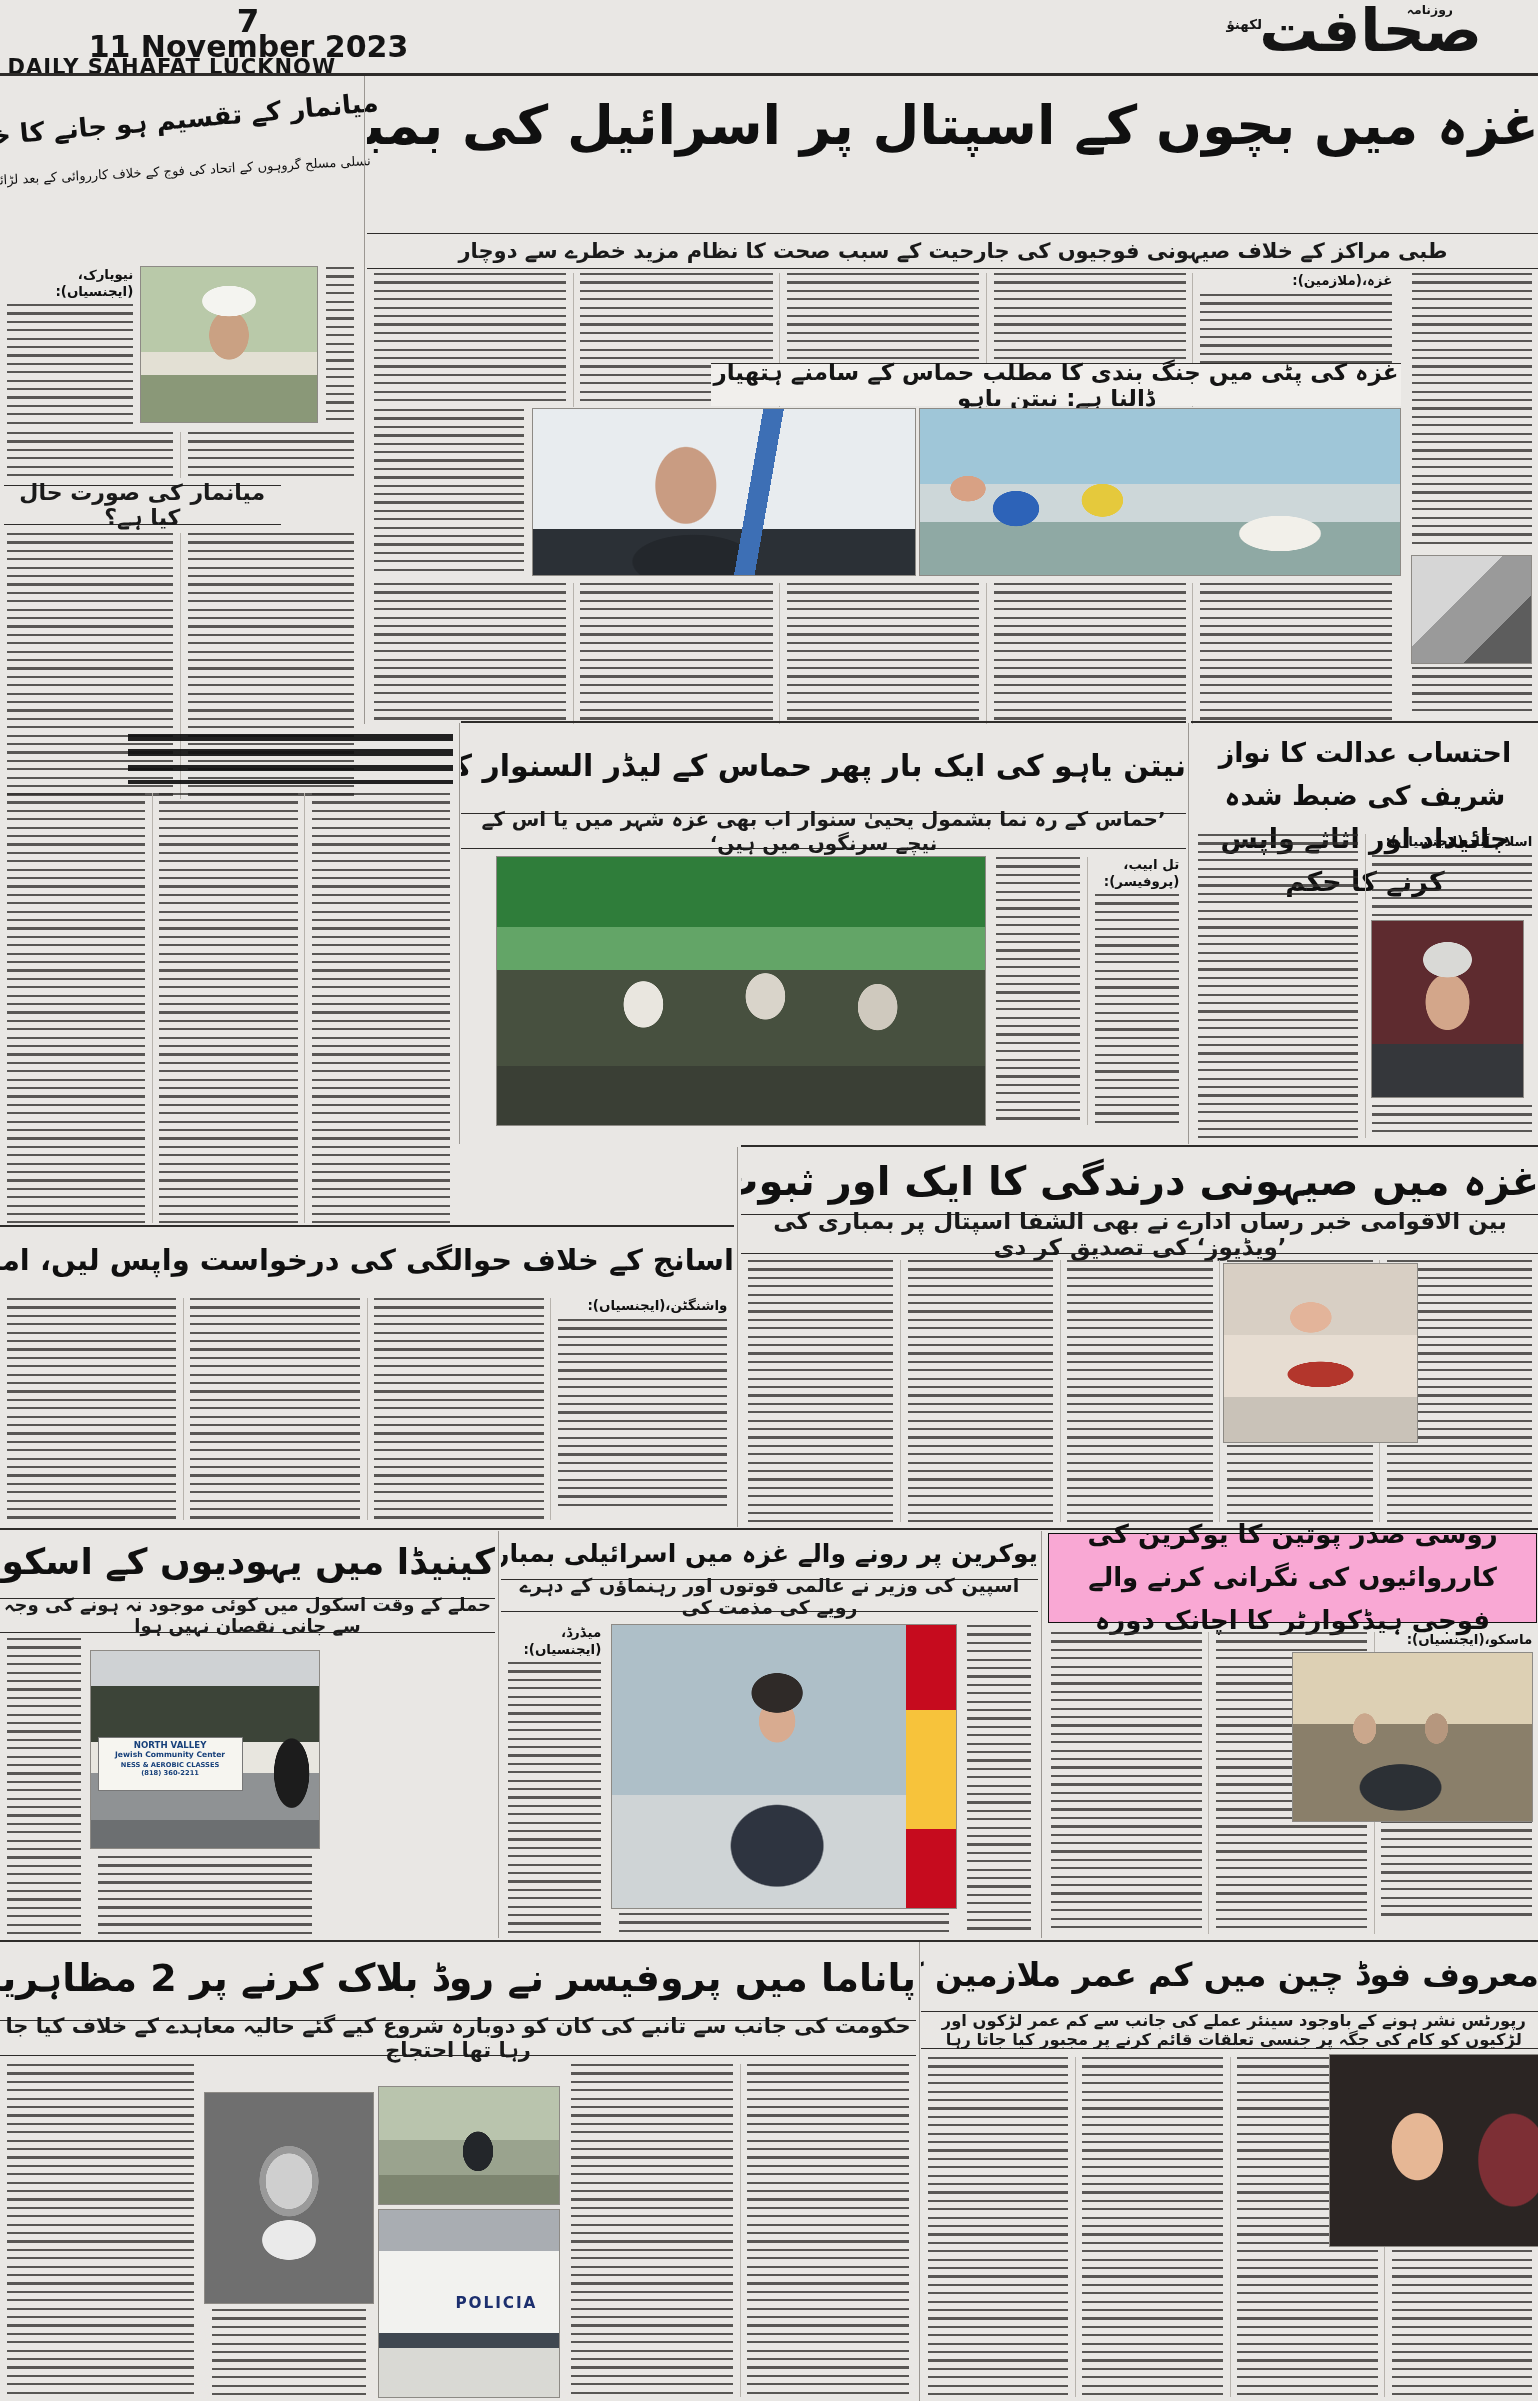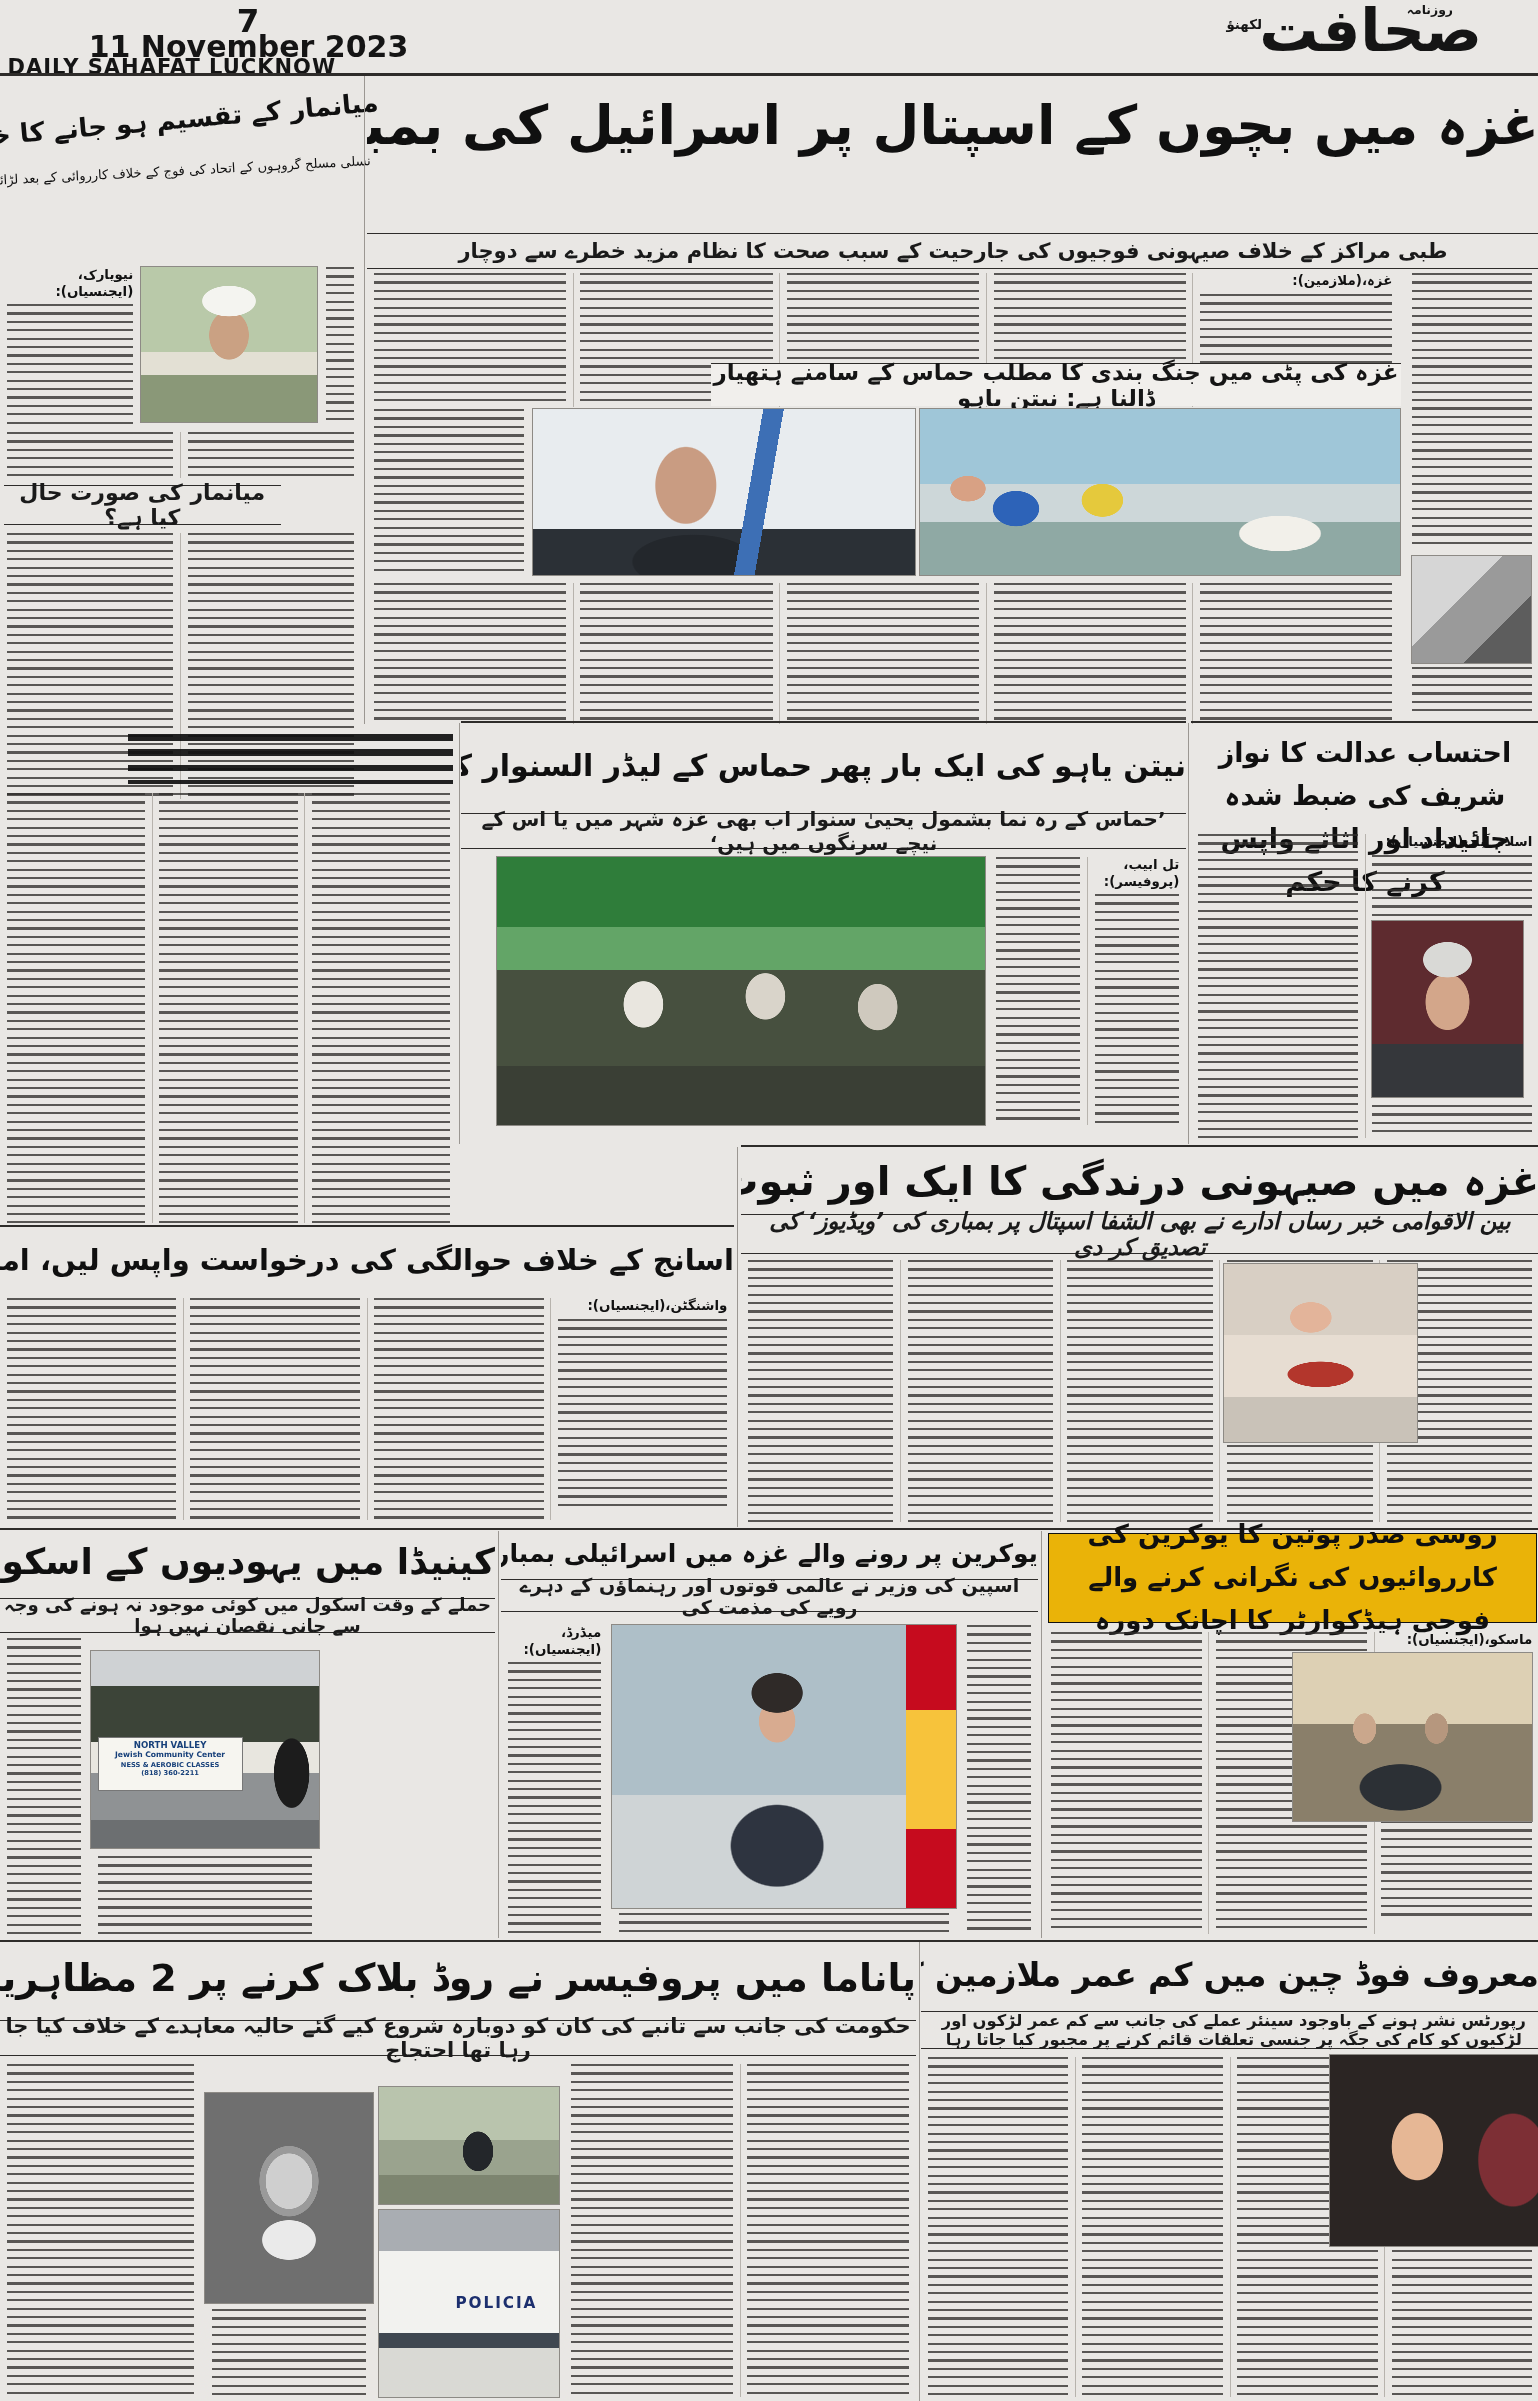--- a/index.html
+++ b/index.html
@@ -6,21 +6,21 @@
   body{background:#cfcdc9;font-family:"DejaVu Sans",sans-serif;}
   #page{position:relative;width:1539px;height:2401px;background:#e9e7e4;color:#151515;overflow:hidden;margin:0 auto;}
   .abs{position:absolute;}
   .rtl{direction:rtl;}
   .hrule{position:absolute;background:#2e2c2a;height:1.9px;}
   .vrule{position:absolute;background:#9b9792;width:1px;}
   
   .head{direction:rtl;text-align:center;font-weight:bold;color:#101010;line-height:1.12;}
   .nowrap{white-space:nowrap;overflow:hidden;}
   .sub{direction:rtl;text-align:center;font-weight:bold;color:#1a1a1a;border-top:1.9px solid #2e2c2a;border-bottom:1.9px solid #2e2c2a;display:flex;align-items:center;justify-content:center;}
-  .boxedhead{border:1.9px solid #111;background:#eab308;text-align:center;}
+  .boxedhead{border:1.9px solid #111;background:#f9a8d4;text-align:center;}
   
   .cols{position:absolute;display:flex;flex-direction:row-reverse;}
   .cols .c{flex:1;position:relative;padding:0 6.7px;}
   .cols .c + .c{border-right:1px solid #b7b3ad;}
   .sim{background-image:repeating-linear-gradient(180deg,rgba(48,46,44,.78) 0px,rgba(48,46,44,.78) 2.3px,transparent 2.3px,transparent 8.4px);}
   .simfill{position:absolute;left:6.7px;right:6.7px;top:0;bottom:0;}
   .sim-strong{background-image:repeating-linear-gradient(180deg,rgba(16,16,16,.92) 0px,rgba(16,16,16,.92) 6.7px,transparent 6.7px,transparent 15.3px);}
   .dateline{direction:rtl;text-align:right;font-weight:bold;font-size:13.4px;line-height:1.25;margin-bottom:3.8px;color:#111;}
   .photo{position:absolute;overflow:hidden;background:#c7c4c0;box-shadow:0 0 0 1px #8d8a85;}
   .pull{direction:rtl;text-align:center;font-weight:bold;background:#f1efec;display:flex;align-items:center;justify-content:center;border-top:1.9px solid #2e2c2a;}
@@ -211,21 +211,21 @@
       <div class="c">
           <div class="sim simfill"></div>
         </div>
     </div>
   </div>
 
   <div class="hrule" style="left:741px;top:1145px;width:798px;"></div>
   <div class="vrule" style="left:737px;top:1147px;height:380px;"></div>
   <div class="abs" style="left:741px;top:1147px;width:798px;height:380px;">
     <div class="head nowrap rtl" style="margin-top:7.6px;font-size:40px;height:54px;line-height:1.3;">غزہ میں صیہونی درندگی کا ایک اور ثبوت آیا سامنے</div>
-    <div class="sub" style="position:absolute;left:0;top:67px;width:798px;height:38px;font-size:23px;font-style:italic;">بین الاقوامی خبر رساں ادارے نے بھی الشفا اسپتال پر بمباری کی ’ویڈیوز‘ کی تصدیق کر دی</div>
+    <div class="sub" style="position:absolute;left:0;top:67px;width:798px;height:38px;font-size:23px;">بین الاقوامی خبر رساں ادارے نے بھی الشفا اسپتال پر بمباری کی ’ویڈیوز‘ کی تصدیق کر دی</div>
     <div class="cols" style="left:0;top:113px;width:798px;height:262px;">
       <div class="c">
           <div class="sim simfill"></div>
         </div>
       <div class="c">
           <div class="sim simfill"></div>
         </div>
       <div class="c">
           <div class="sim simfill"></div>
         </div>

